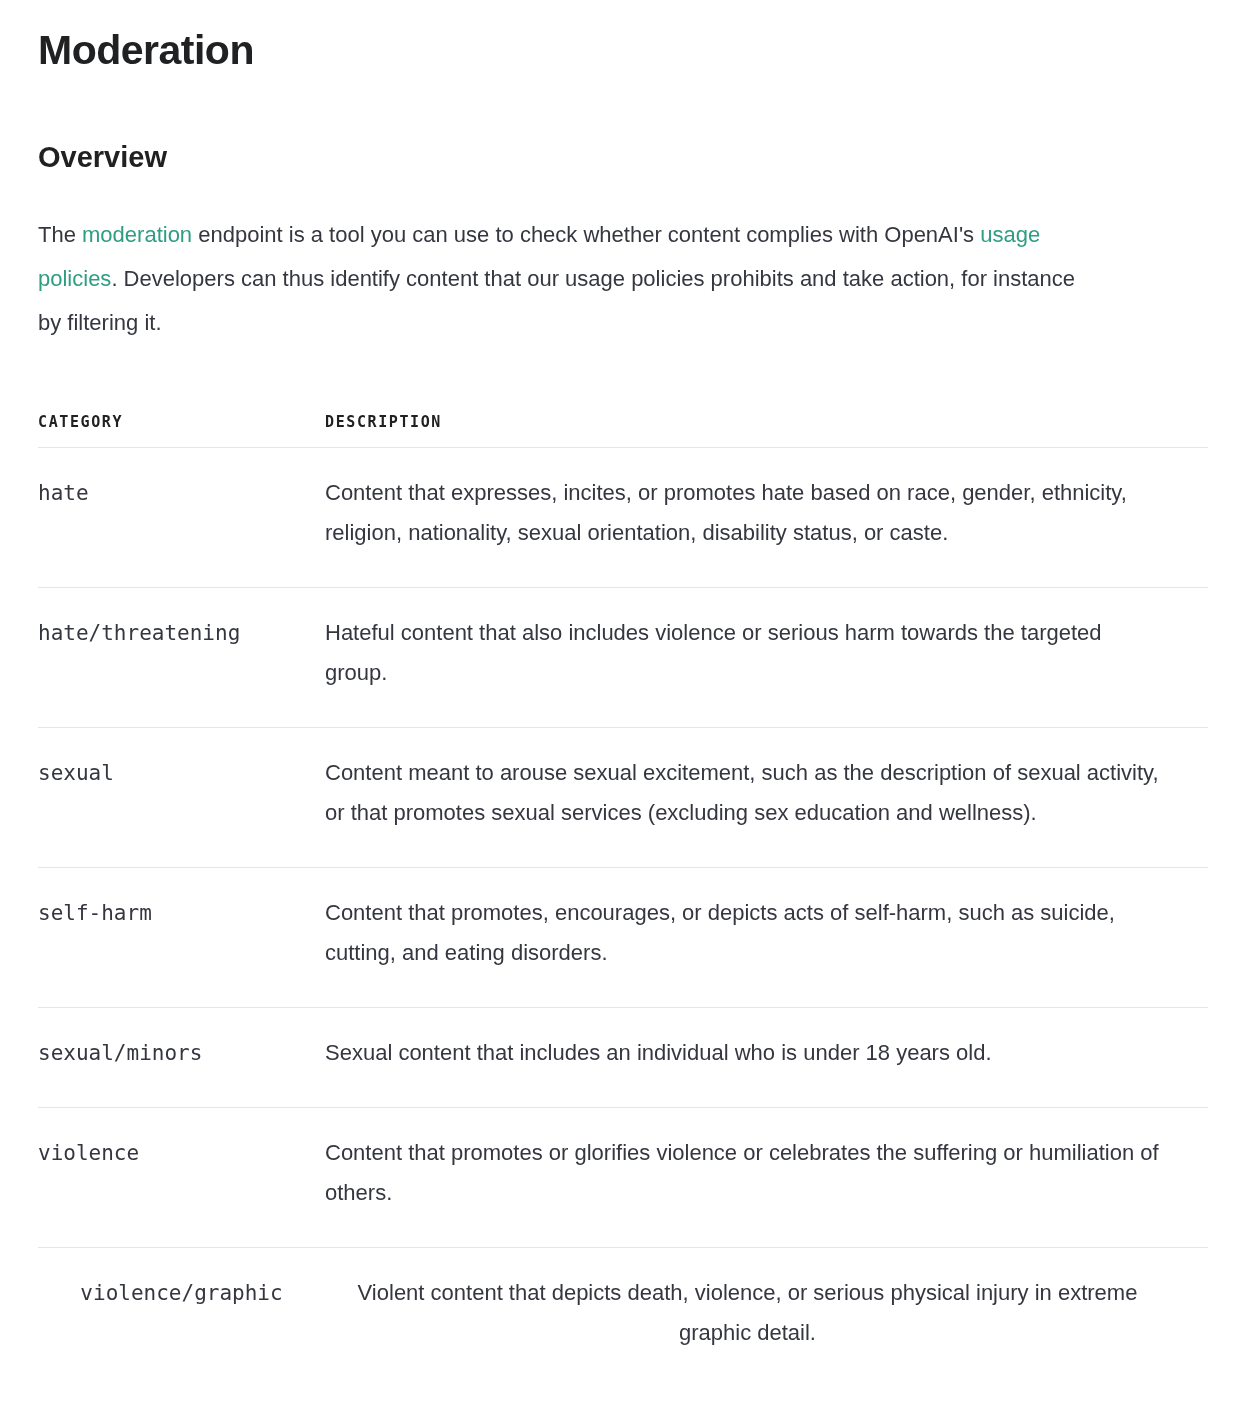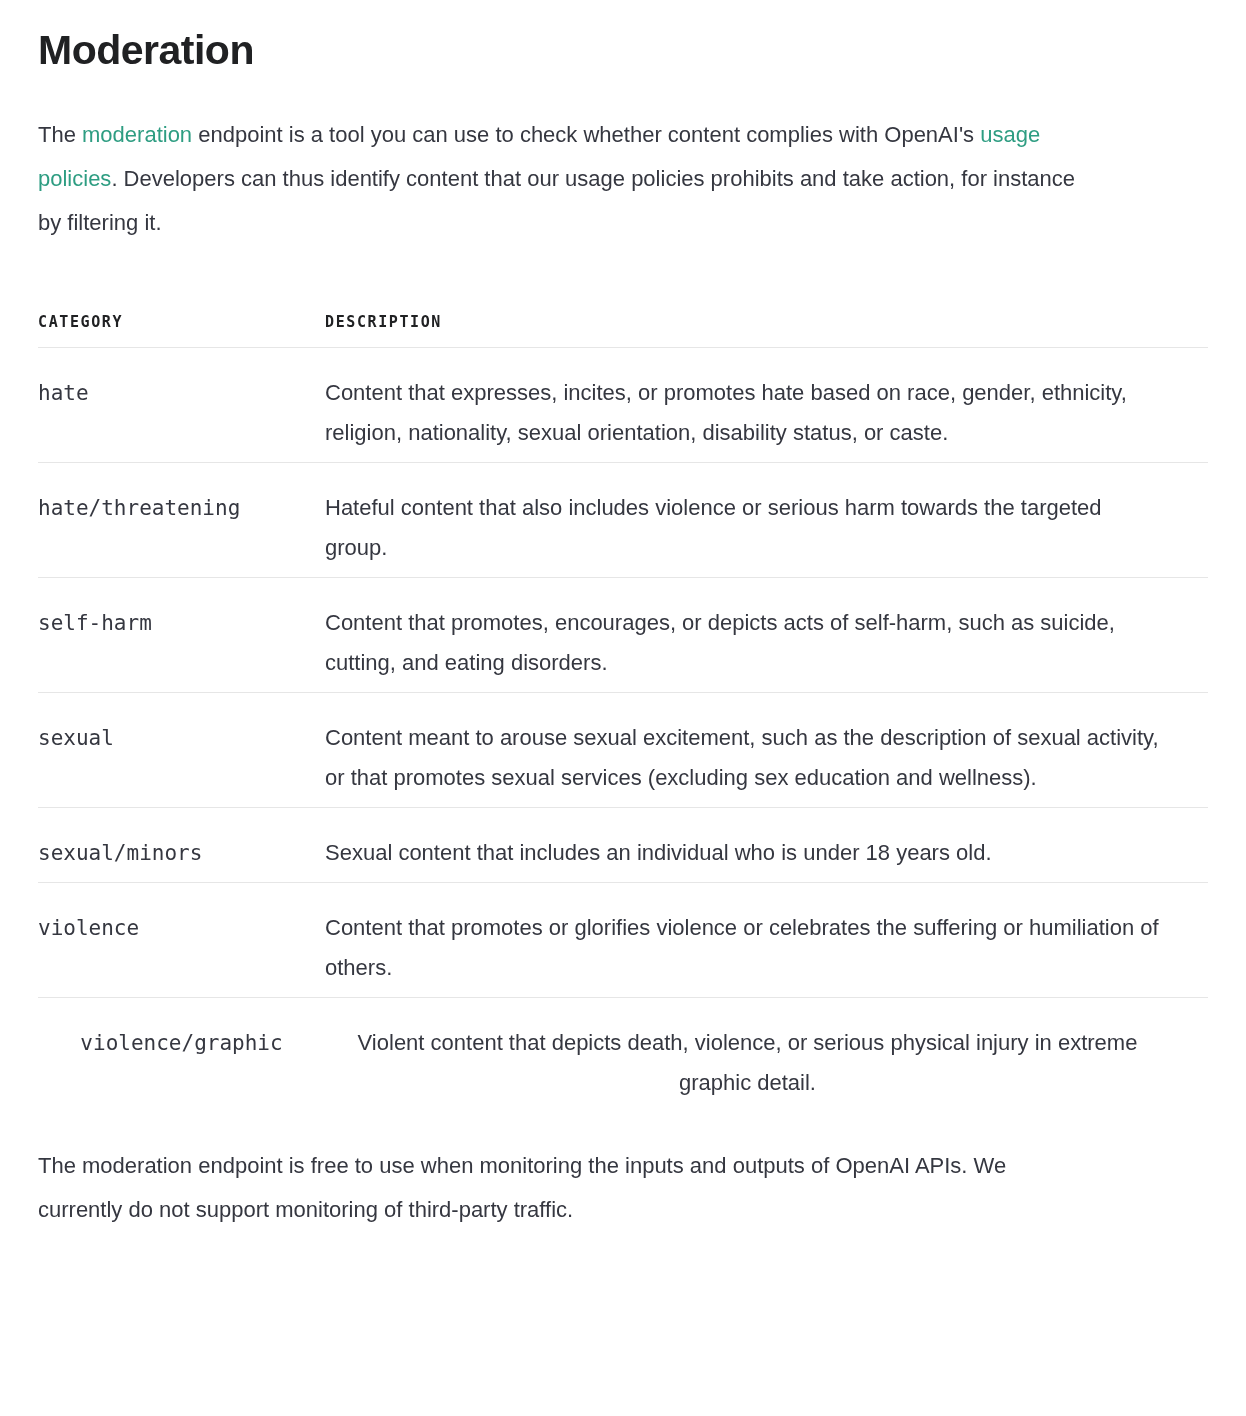--- a/index.html
+++ b/index.html
@@ -55,21 +55,21 @@
     font-size: 15px;
     font-weight: 700;
     letter-spacing: 1.6px;
     text-align: left;
     color: #202123;
     padding: 0 0 16px 0;
     border-bottom: 1px solid #e6e6e6;
   }
   table.categories-table tbody td {
     vertical-align: top;
-    padding: 25px 0 9px 0;
+    padding: 25px 0 34px 0;
     border-bottom: 1px solid #e6e6e6;
   }
   table.categories-table tbody tr:last-child td { border-bottom: none; text-align: center; }
   td.cat-cell {
     font-family: "DejaVu Sans Mono", monospace;
     font-size: 21px;
     line-height: 40px;
     width: 287px;
     color: #353740;
     white-space: nowrap;
@@ -89,20 +89,21 @@
   }
 </style>
 </head>
 <body>
 
 <div class="page">
   <div class="content">
 
     <h1 class="page-title">Moderation</h1>
 
+    <h2 class="section-heading">Overview</h2>
 
     <p class="body-text intro-paragraph"><span>The </span><a class="doc-link">moderation</a><span> endpoint is a tool you can use to check whether content complies with OpenAI's </span><a class="doc-link">usage policies</a><span>. Developers can thus identify content that our usage policies prohibits and take action, for instance by filtering it.</span></p>
 
 
     <table class="categories-table">
       <thead>
         <tr>
           <th>CATEGORY</th>
           <th>DESCRIPTION</th>
         </tr>
@@ -114,29 +115,29 @@
               <div class="desc-inner">Content that expresses, incites, or promotes hate based on race, gender, ethnicity, religion, nationality, sexual orientation, disability status, or caste.</div>
             </td>
         </tr>
         <tr>
           <td class="cat-cell">hate/threatening</td>
           <td class="desc-cell">
               <div class="desc-inner">Hateful content that also includes violence or serious harm towards the targeted group.</div>
             </td>
         </tr>
         <tr>
+          <td class="cat-cell">sexual</td>
+          <td class="desc-cell">
+              <div class="desc-inner">Content meant to arouse sexual excitement, such as the description of sexual activity, or that promotes sexual services (excluding sex education and wellness).</div>
+            </td>
+        </tr>
+        <tr>
           <td class="cat-cell">self-harm</td>
           <td class="desc-cell">
               <div class="desc-inner">Content that promotes, encourages, or depicts acts of self-harm, such as suicide, cutting, and eating disorders.</div>
-            </td>
-        </tr>
-        <tr>
-          <td class="cat-cell">sexual</td>
-          <td class="desc-cell">
-              <div class="desc-inner">Content meant to arouse sexual excitement, such as the description of sexual activity, or that promotes sexual services (excluding sex education and wellness).</div>
             </td>
         </tr>
         <tr>
           <td class="cat-cell">sexual/minors</td>
           <td class="desc-cell">
               <div class="desc-inner">Sexual content that includes an individual who is under 18 years old.</div>
             </td>
         </tr>
         <tr>
           <td class="cat-cell">violence</td>

